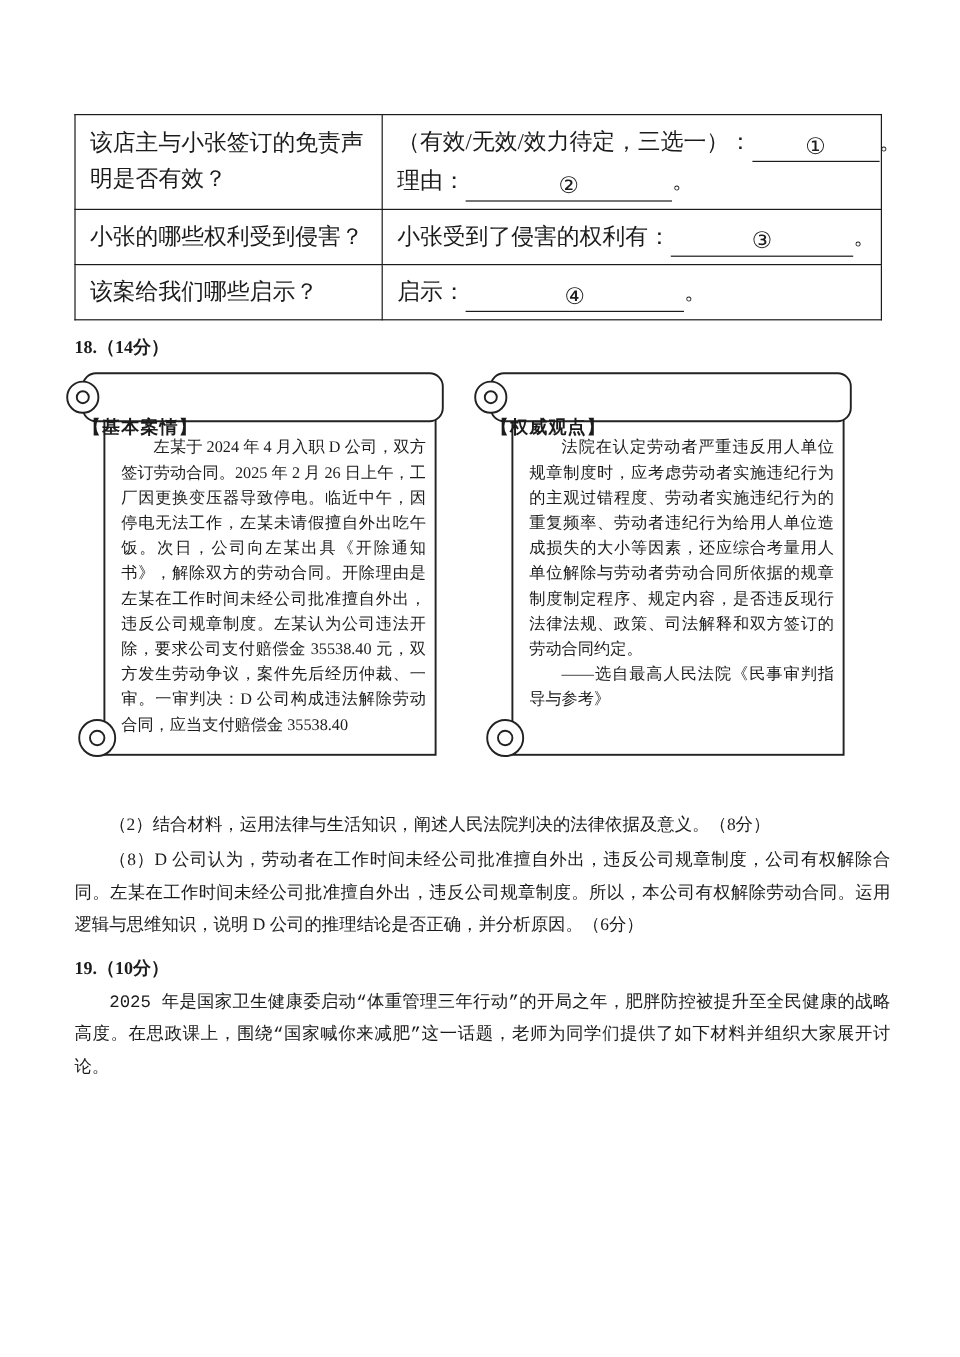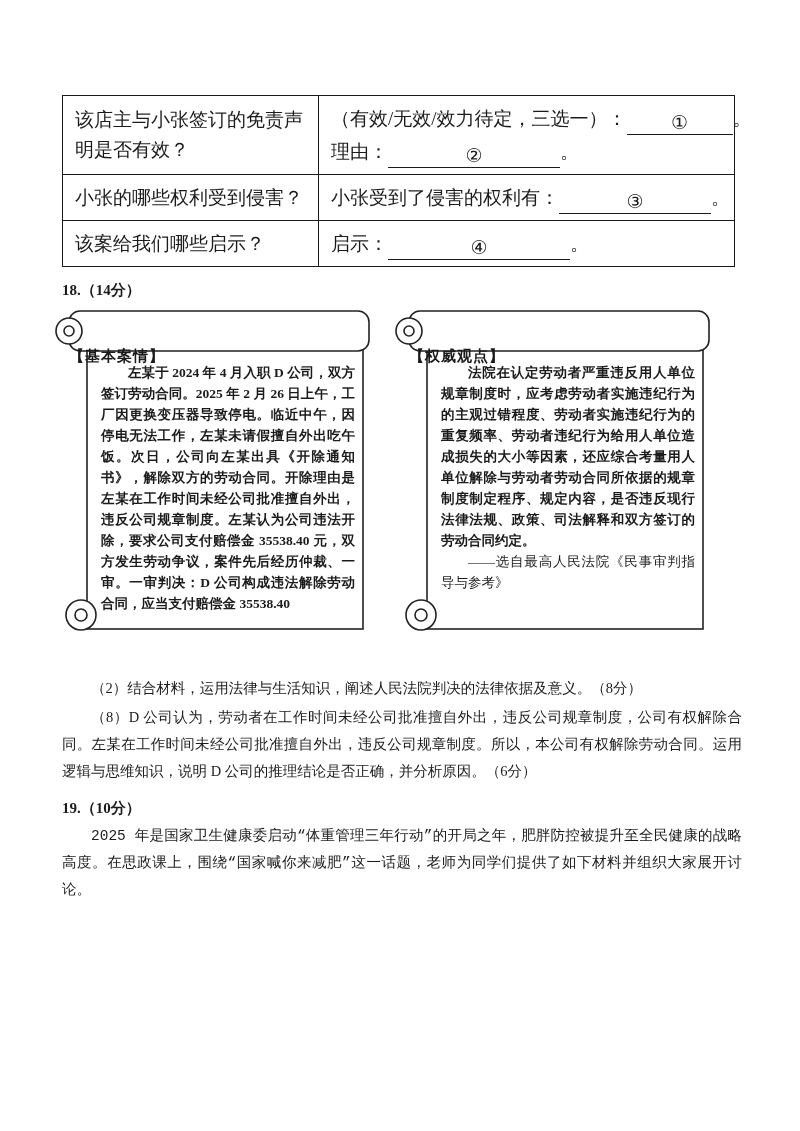--- a/index.html
+++ b/index.html
@@ -76,21 +76,21 @@
     margin-top:29px;
   }
   .scroll-body{
     position:absolute;
     left:56px;right:20px;top:57px;
     font-size:13.5px;
     line-height:21px;
     text-align:justify;
     text-align-last:left;
   }
-  .scroll-body .para{text-indent:2em;font-weight:bold;}
+  .scroll-body .para{text-indent:2em;}
   .scroll-body .source{text-indent:2em;margin-top:0;}
 
   
   .para-block{
     margin:0 58px 0 62px;
     font-size:14.5px;
     line-height:27px;
     text-align:justify;
     text-align-last:left;
     text-indent:2em;

